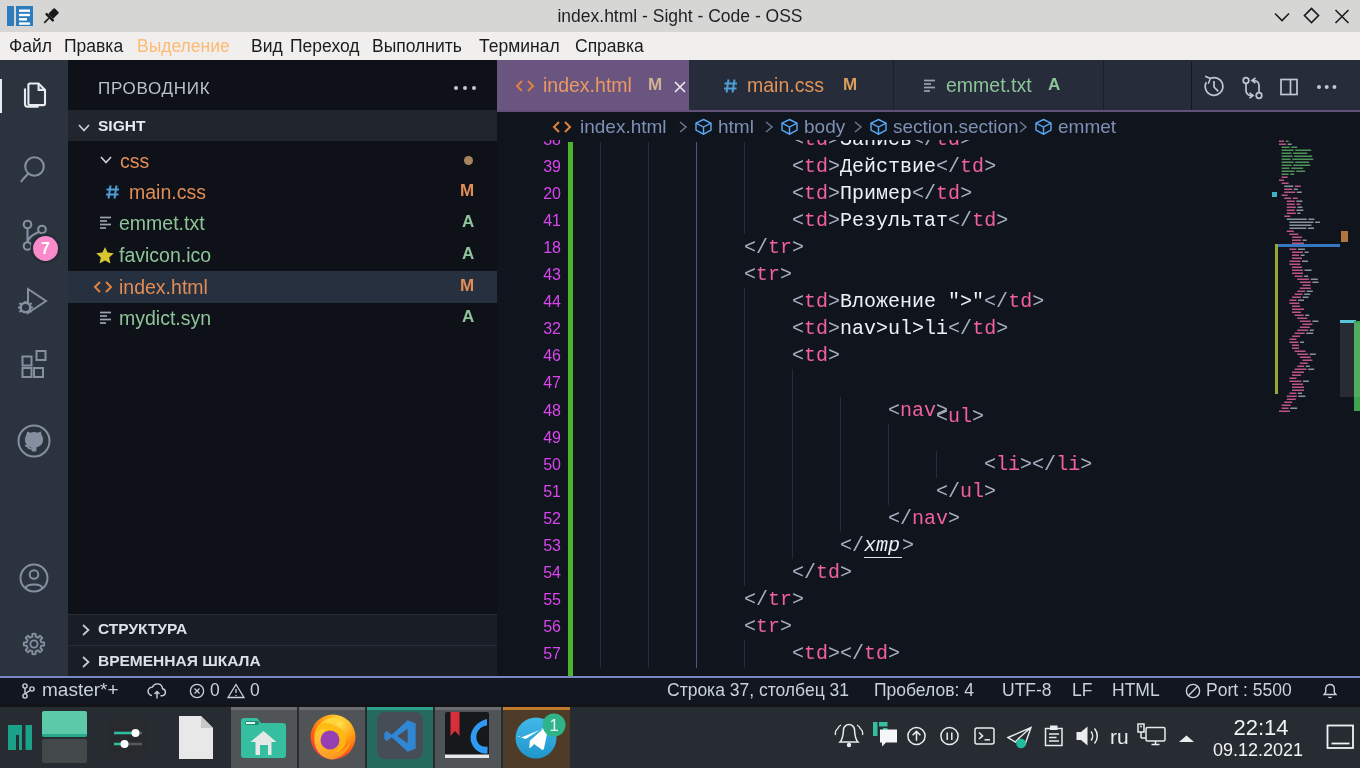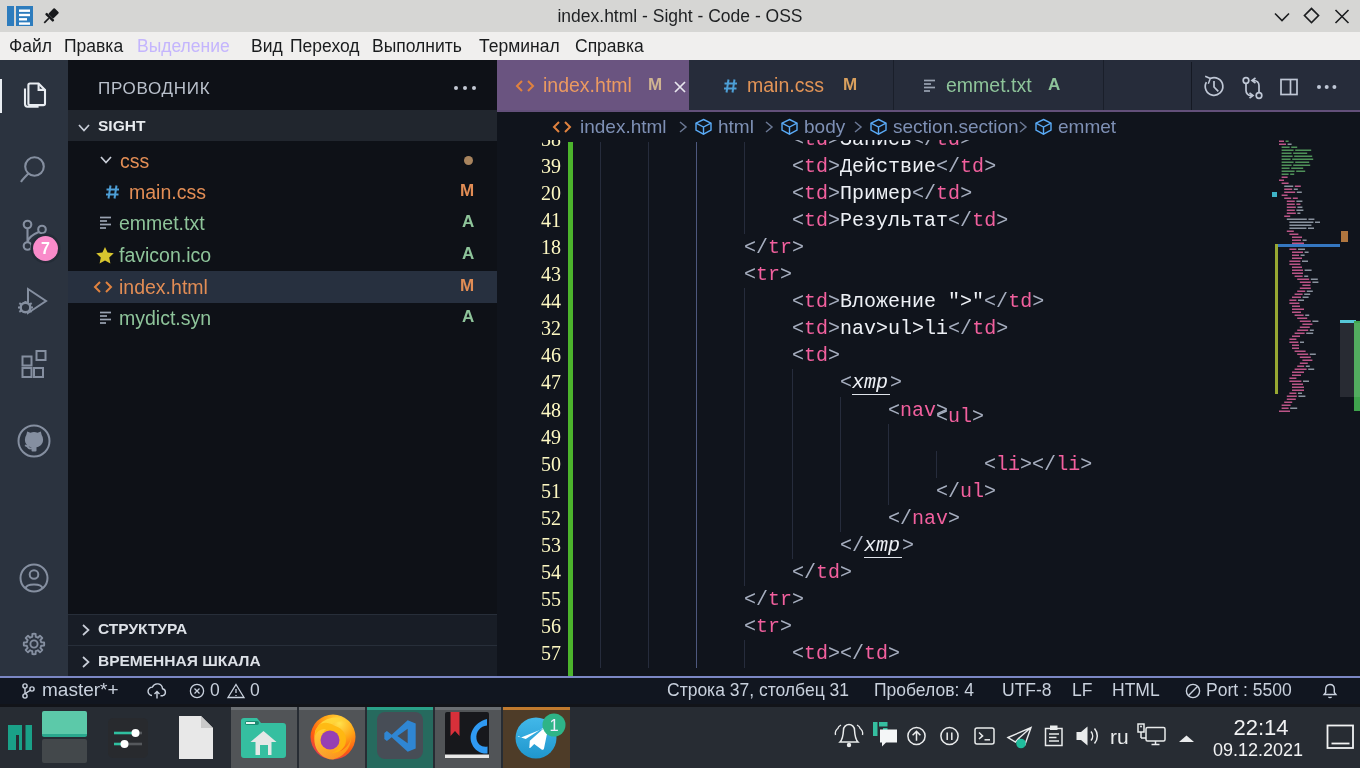--- a/index.html
+++ b/index.html
@@ -2,21 +2,21 @@
 <html><head><meta charset="utf-8"><style>
 *{margin:0;padding:0;box-sizing:border-box}
 html,body{width:1360px;height:768px;overflow:hidden}
 body{position:relative;font-family:"Liberation Sans",sans-serif;background:#10141c}
 .a{position:absolute}
 svg.a{overflow:visible}
 .cl{position:absolute;height:28px;font-family:"Liberation Mono",monospace;font-size:20px;white-space:pre;color:#eef1f6;line-height:27px}
 .cl i{font-style:normal}
 .p{color:#a6aebf}.t{color:#f2609e}.w{color:#eef1f6}
 .cl i.x{color:#eef1f6;font-style:italic;border-bottom:1.5px solid #dfe3ea;padding-right:2px}
-.ln{position:absolute;width:64px;text-align:right;font-family:Liberation Serif, serif;font-size:20px;color:#fef9c3;line-height:27px}
+.ln{position:absolute;width:64px;text-align:right;font-family:Liberation Sans, sans-serif;font-size:16px;color:#d946ef;line-height:27px}
 .mod{color:#e28d55}.add{color:#8ec49a}
 </style></head><body>
 <div class="a" style="left:0;top:0;width:1360px;height:32px;background:#d6d6d4"></div>
 <svg class="a" width="36" height="24" style="left:6px;top:5px">
 <rect x="1" y="1" width="7" height="20" fill="#2d7cbd"></rect>
 <rect x="10" y="1" width="17" height="20" fill="#2d7cbd"></rect>
 <rect x="13" y="4.5" width="11" height="2.4" fill="#fff"></rect>
 <rect x="13" y="8.8" width="11" height="2.4" fill="#fff"></rect>
 <rect x="13" y="13.1" width="8" height="2.4" fill="#fff"></rect>
 <rect x="13" y="17.4" width="11" height="2.4" fill="#fff"></rect>
@@ -30,21 +30,21 @@
   </svg>
 <div class="a" style="left:0;top:6px;width:1360px;text-align:center;font-size:17.5px;color:#1e2022">index.html - Sight - Code - OSS</div>
 <svg class="a" width="100" height="32" style="left:1260px;top:0">
 <polyline points="15,13.5 22,20.5 29,13.5" fill="none" stroke="#1b1d1f" stroke-width="1.6"></polyline>
 <rect x="0" y="0" width="10" height="10" fill="none" stroke="#1b1d1f" stroke-width="1.6" transform="translate(51.5,8.5) rotate(45)"></rect>
 <path d="M75.5 10 L88.5 23 M88.5 10 L75.5 23" stroke="#1b1d1f" stroke-width="1.6"></path>
 </svg>
 <div class="a" style="left:0;top:32px;width:1360px;height:28px;background:#f0efee"></div>
 <div class="a" style="left:9px;top:36px;font-size:17.5px;color:#1a1c1e">Файл</div>
 <div class="a" style="left:64px;top:36px;font-size:17.5px;color:#1a1c1e">Правка</div>
-<div class="a" style="left:137px;top:36px;font-size:17.5px;color:#c4b5fd">Выделение</div>
+<div class="a" style="left:137px;top:36px;font-size:17.5px;color:#fdba74">Выделение</div>
 <div class="a" style="left:251px;top:36px;font-size:17.5px;color:#1a1c1e">Вид</div>
 <div class="a" style="left:290px;top:36px;font-size:17.5px;color:#1a1c1e">Переход</div>
 <div class="a" style="left:372px;top:36px;font-size:17.5px;color:#1a1c1e">Выполнить</div>
 <div class="a" style="left:479px;top:36px;font-size:17.5px;color:#1a1c1e">Терминал</div>
 <div class="a" style="left:575px;top:36px;font-size:17.5px;color:#1a1c1e">Справка</div>
 <div class="a" style="left:0;top:60px;width:68px;height:618px;background:#2b333f"></div>
 <div class="a" style="left:0;top:79px;width:2px;height:34px;background:#e9edf2"></div>
 <svg class="a" width="36" height="36" style="left:16px;top:77px" viewBox="0 0 36 36">
 <g fill="none" stroke="#e9edf2" stroke-width="2.1">
 <path d="M14 6.5 h8.6 l6.4 6.4 V26.5 a1.6 1.6 0 0 1 -1.6 1.6 H14 a1.6 1.6 0 0 1 -1.6 -1.6 V8.1 a1.6 1.6 0 0 1 1.6 -1.6 z"></path>
@@ -383,21 +383,20 @@
 <div class="cl" style="left:600px;top:233.95px">            <i class="p">&lt;/</i><i class="t">tr</i><i class="p">&gt;</i></div>
 <div class="ln" style="left:497px;top:261.05px">43</div>
 <div class="cl" style="left:600px;top:261.05px">            <i class="p">&lt;</i><i class="t">tr</i><i class="p">&gt;</i></div>
 <div class="ln" style="left:497px;top:288.15px">44</div>
 <div class="cl" style="left:600px;top:288.15px">                <i class="p">&lt;</i><i class="t">td</i><i class="p">&gt;</i><i class="w">Вложение "&gt;"</i><i class="p">&lt;/</i><i class="t">td</i><i class="p">&gt;</i></div>
 <div class="ln" style="left:497px;top:315.25px">32</div>
 <div class="cl" style="left:600px;top:315.25px">                <i class="p">&lt;</i><i class="t">td</i><i class="p">&gt;</i><i class="w">nav&gt;ul&gt;li</i><i class="p">&lt;/</i><i class="t">td</i><i class="p">&gt;</i></div>
 <div class="ln" style="left:497px;top:342.35px">46</div>
 <div class="cl" style="left:600px;top:342.35px">                <i class="p">&lt;</i><i class="t">td</i><i class="p">&gt;</i></div>
 <div class="ln" style="left:497px;top:369.45px">47</div>
-<div class="cl" style="left:600px;top:369.45px">                    <i class="p">&lt;</i><i class="x">xmp</i><i class="p">&gt;</i></div>
 <div class="ln" style="left:497px;top:396.55px">48</div>
 <div class="cl" style="left:600px;top:396.55px">                        <i class="p">&lt;</i><i class="t">nav</i><i class="p">&gt;</i></div>
 <div class="ln" style="left:497px;top:423.65px">49</div>
 <div class="cl" style="left:600px;top:403px">                            <i class="p">&lt;</i><i class="t">ul</i><i class="p">&gt;</i></div>
 <div class="ln" style="left:497px;top:450.75px">50</div>
 <div class="cl" style="left:600px;top:450.75px">                                <i class="p">&lt;</i><i class="t">li</i><i class="p">&gt;</i><i class="p">&lt;/</i><i class="t">li</i><i class="p">&gt;</i></div>
 <div class="ln" style="left:497px;top:477.85px">51</div>
 <div class="cl" style="left:600px;top:477.85px">                            <i class="p">&lt;/</i><i class="t">ul</i><i class="p">&gt;</i></div>
 <div class="ln" style="left:497px;top:504.95px">52</div>
 <div class="cl" style="left:600px;top:504.95px">                        <i class="p">&lt;/</i><i class="t">nav</i><i class="p">&gt;</i></div>

